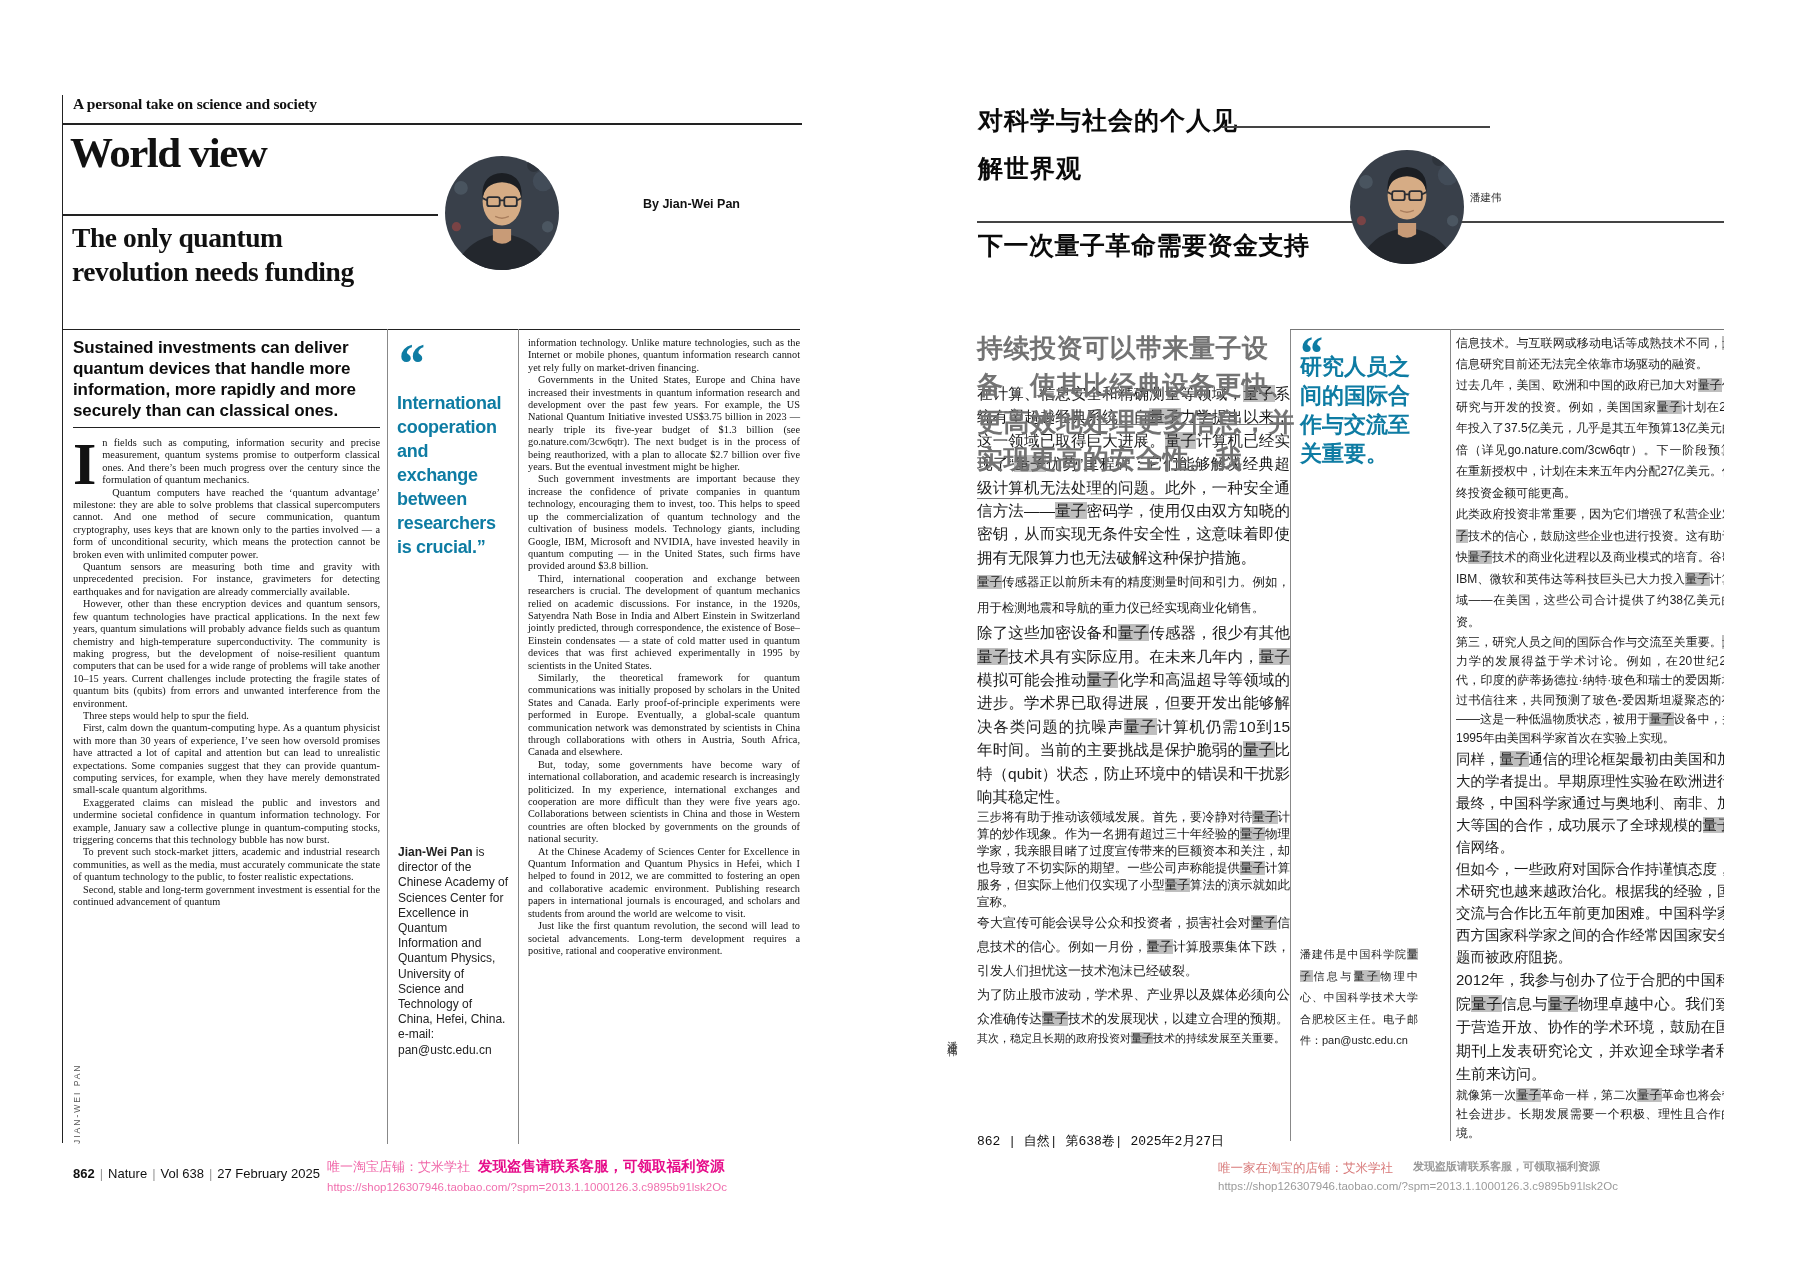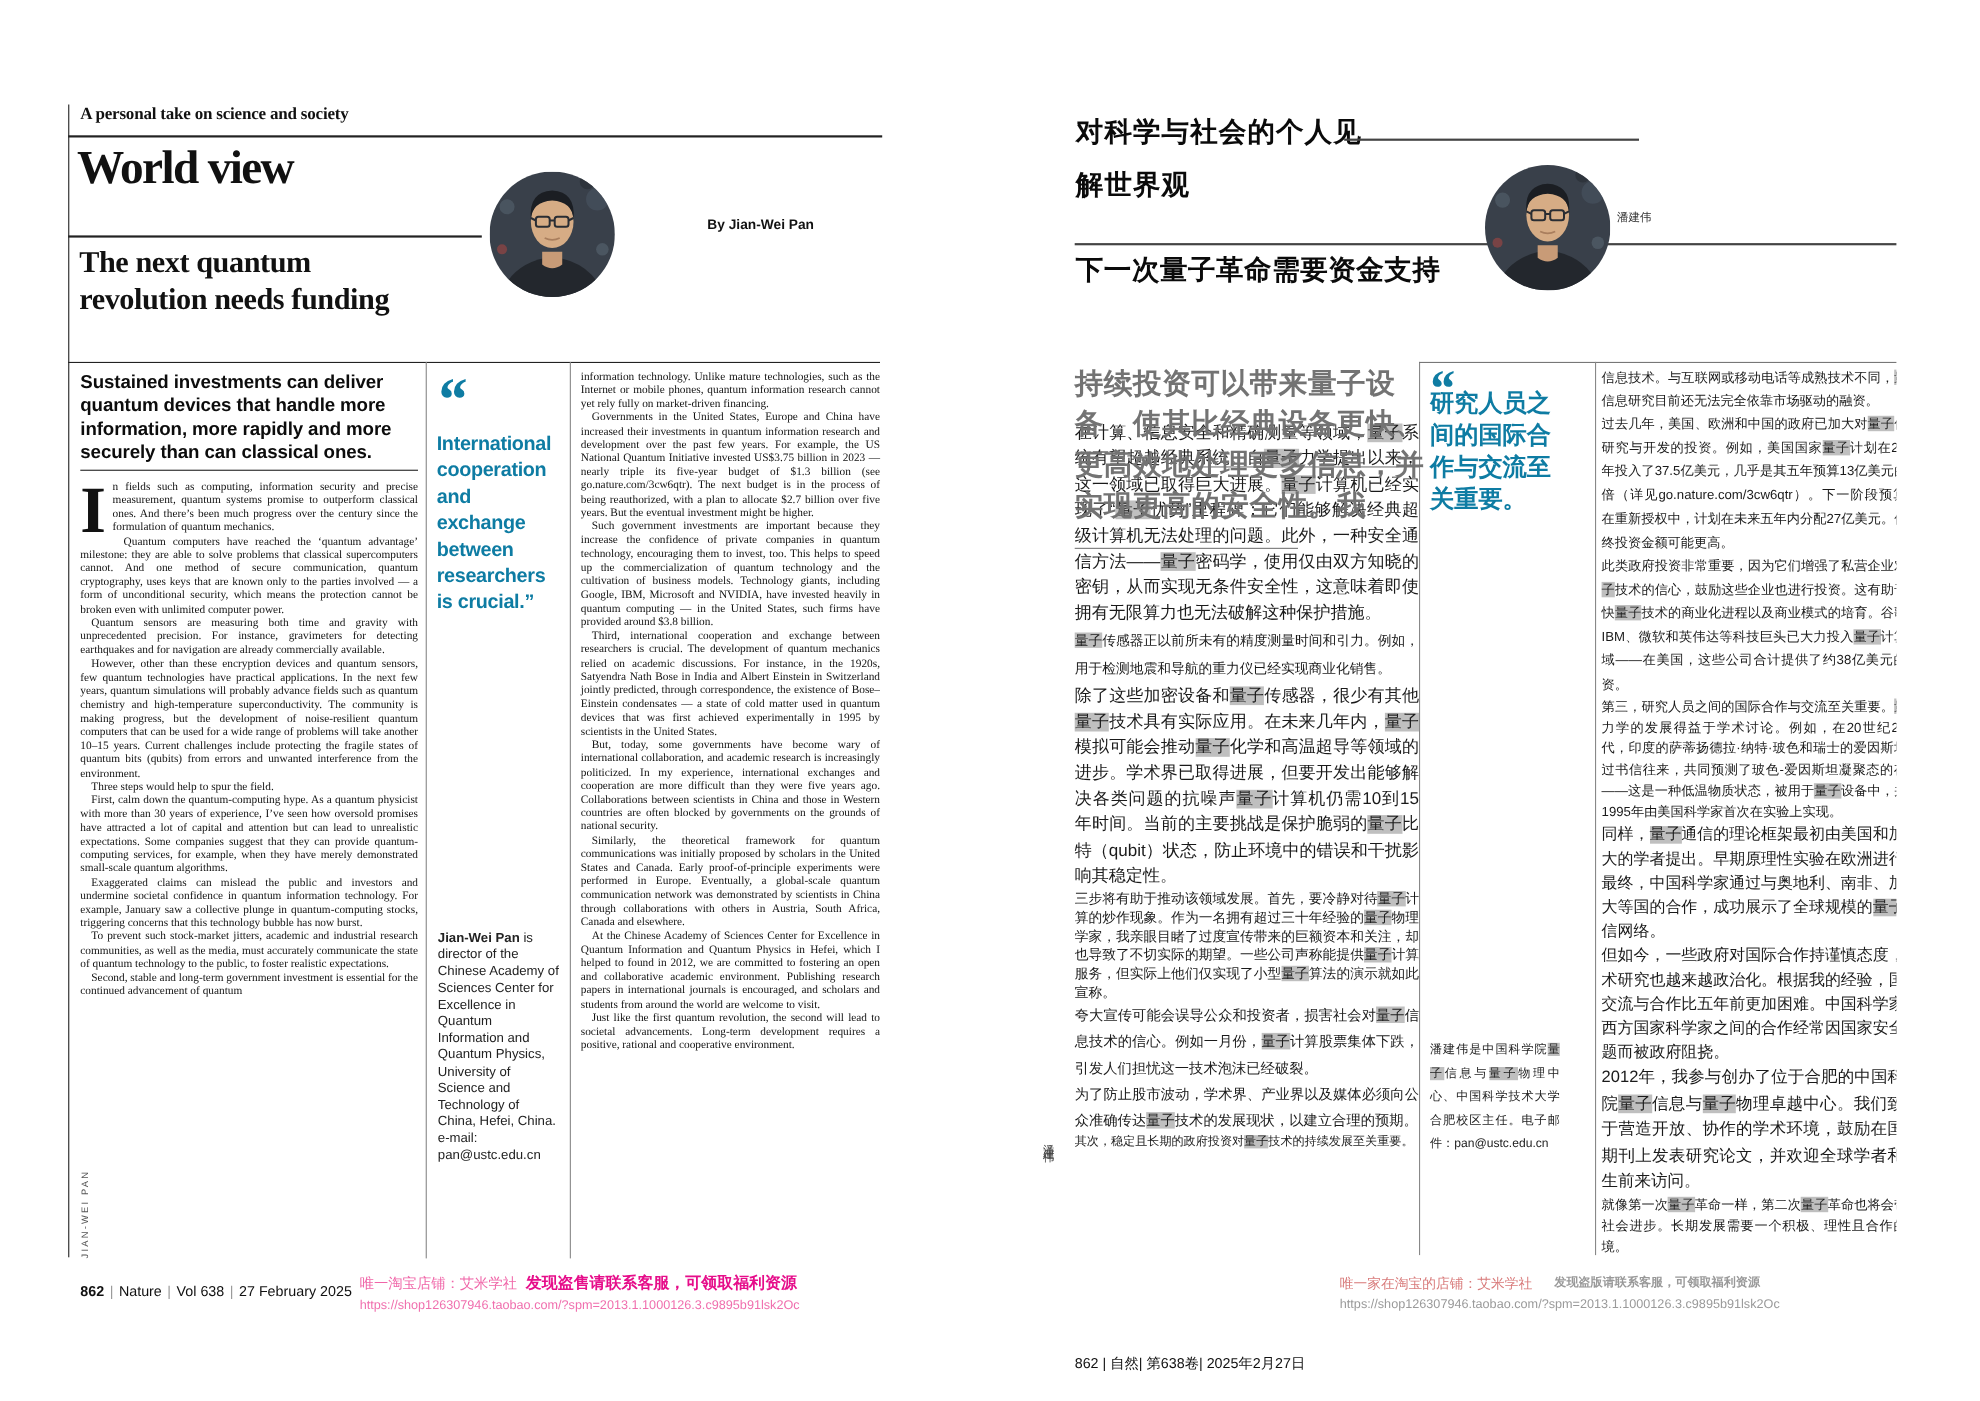--- a/index.html
+++ b/index.html
@@ -77,21 +77,21 @@
 <body>
 
 <div id="canvas">
 
   <div class="rule" style="left:62px;top:95px;width:1px;height:1048px;"></div>
   <div class="abs serif kicker">A personal take on science and society</div>
   <div class="rule" style="left:62px;top:123px;width:740px;height:2px;"></div>
   <div class="abs serif masthead">World view</div>
   <div class="rule" style="left:62px;top:214px;width:376px;height:2px;"></div>
   <div class="abs serif headline-en">
-    <div>The next quantum</div>
+    <div>The only quantum</div>
     <div>revolution needs funding</div>
   </div>
 
   <div class="abs photo" style="left:445px;top:156px;width:114px;height:114px;">
     <svg viewBox="0 0 100 100" width="114" height="114">
       <rect width="100" height="100" fill="#39404a"></rect>
       <circle cx="14" cy="28" r="6" fill="#55626e" opacity="0.6"></circle>
       <circle cx="86" cy="22" r="9" fill="#4a5664" opacity="0.55"></circle>
       <circle cx="90" cy="62" r="5" fill="#5d6b78" opacity="0.5"></circle>
       <circle cx="10" cy="62" r="4" fill="#8a4343" opacity="0.8"></circle>
@@ -132,22 +132,22 @@
   <div class="abs sans bio-en">
     <b>Jian-Wei Pan</b><span> is director of the Chinese Academy of Sciences Center for Excellence in Quantum Information and Quantum Physics, University of Science and Technology of China, Hefei, China. e-mail: pan@ustc.edu.cn</span>
   </div>
   <div class="rule" style="left:518px;top:329px;width:1px;height:815px;background:#888;"></div>
 
   <div class="abs serif ebody" style="left:528px;top:337px;width:272px;">
     <p class="ni">information technology. Unlike mature technologies, such as the Internet or mobile phones, quantum information research cannot yet rely fully on market-driven financing.</p>
     <p>Governments in the United States, Europe and China have increased their investments in quantum information research and development over the past few years. For example, the US National Quantum Initiative invested US$3.75 billion in 2023 — nearly triple its five-year budget of $1.3 billion (see go.nature.com/3cw6qtr). The next budget is in the process of being reauthorized, with a plan to allocate $2.7 billion over five years. But the eventual investment might be higher.</p>
     <p>Such government investments are important because they increase the confidence of private companies in quantum technology, encouraging them to invest, too. This helps to speed up the commercialization of quantum technology and the cultivation of business models. Technology giants, including Google, IBM, Microsoft and NVIDIA, have invested heavily in quantum computing — in the United States, such firms have provided around $3.8 billion.</p>
     <p>Third, international cooperation and exchange between researchers is crucial. The development of quantum mechanics relied on academic discussions. For instance, in the 1920s, Satyendra Nath Bose in India and Albert Einstein in Switzerland jointly predicted, through correspondence, the existence of Bose–Einstein condensates — a state of cold matter used in quantum devices that was first achieved experimentally in 1995 by scientists in the United States.</p>
+    <p>Similarly, the theoretical framework for quantum communications was initially proposed by scholars in the United States and Canada. Early proof-of-principle experiments were performed in Europe. Eventually, a global-scale quantum communication network was demonstrated by scientists in China through collaborations with others in Austria, South Africa, Canada and elsewhere.</p>
     <p>But, today, some governments have become wary of international collaboration, and academic research is increasingly politicized. In my experience, international exchanges and cooperation are more difficult than they were five years ago. Collaborations between scientists in China and those in Western countries are often blocked by governments on the grounds of national security.</p>
-    <p>Similarly, the theoretical framework for quantum communications was initially proposed by scholars in the United States and Canada. Early proof-of-principle experiments were performed in Europe. Eventually, a global-scale quantum communication network was demonstrated by scientists in China through collaborations with others in Austria, South Africa, Canada and elsewhere.</p>
     <p>At the Chinese Academy of Sciences Center for Excellence in Quantum Information and Quantum Physics in Hefei, which I helped to found in 2012, we are committed to fostering an open and collaborative academic environment. Publishing research papers in international journals is encouraged, and scholars and students from around the world are welcome to visit.</p>
     <p>Just like the first quantum revolution, the second will lead to societal advancements. Long-term development requires a positive, rational and cooperative environment.</p>
   </div>
 
   <div class="abs sans vcredit" style="left:72px;top:1052px;height:92px;">JIAN-WEI PAN</div>
 
   <div class="abs sans folio" style="left:73px;top:1166px;">
     <b>862</b><span class="pipe">|</span><span>Nature</span><span class="pipe">|</span><span>Vol 638</span><span class="pipe">|</span><span>27 February 2025</span>
   </div>
   <div class="abs sans" style="left:327px;top:1157px;font-size:13px;">
@@ -212,19 +212,19 @@
     <p class="rq3">此类政府投资非常重要，因为它们增强了私营企业对<span class="hl">量子</span>技术的信心，鼓励这些企业也进行投资。这有助于加快<span class="hl">量子</span>技术的商业化进程以及商业模式的培育。谷歌、IBM、微软和英伟达等科技巨头已大力投入<span class="hl">量子</span>计算领域——在美国，这些公司合计提供了约38亿美元的投资。</p>
     <p class="rq4">第三，研究人员之间的国际合作与交流至关重要。<span class="hl">量子</span>力学的发展得益于学术讨论。例如，在20世纪20年代，印度的萨蒂扬德拉·纳特·玻色和瑞士的爱因斯坦通过书信往来，共同预测了玻色-爱因斯坦凝聚态的存在——这是一种低温物质状态，被用于<span class="hl">量子</span>设备中，并于1995年由美国科学家首次在实验上实现。</p>
     <p class="rq5">同样，<span class="hl">量子</span>通信的理论框架最初由美国和加拿大的学者提出。早期原理性实验在欧洲进行。最终，中国科学家通过与奥地利、南非、加拿大等国的合作，成功展示了全球规模的<span class="hl">量子</span>通信网络。</p>
     <p class="rq6">但如今，一些政府对国际合作持谨慎态度，学术研究也越来越政治化。根据我的经验，国际交流与合作比五年前更加困难。中国科学家与西方国家科学家之间的合作经常因国家安全问题而被政府阻挠。</p>
     <p class="rq7">2012年，我参与创办了位于合肥的中国科学院<span class="hl">量子</span>信息与<span class="hl">量子</span>物理卓越中心。我们致力于营造开放、协作的学术环境，鼓励在国际期刊上发表研究论文，并欢迎全球学者和学生前来访问。</p>
     <p class="rq8">就像第一次<span class="hl">量子</span>革命一样，第二次<span class="hl">量子</span>革命也将会带来社会进步。长期发展需要一个积极、理性且合作的环境。</p>
   </div>
 
   <div class="abs vcredit-cn" style="left:946px;top:1032px;height:70px;">潘建伟</div>
 
-  <div class="abs folio-cn" style="left:977px;top:1231px;">862 | 自然| 第638卷| 2025年2月27日</div>
+  <div class="abs folio-cn" style="left:977px;top:1132px;font-family:Liberation Mono, monospace;">862 | 自然| 第638卷| 2025年2月27日</div>
   <div class="abs" style="left:1218px;top:1158px;">
     <span class="wm-red">唯一家在淘宝的店铺：艾米学社</span><span class="wm-gray">发现盗版请联系客服，可领取福利资源</span>
   </div>
   <div class="abs wm-url-gray" style="left:1218px;top:1180px;">https://shop126307946.taobao.com/?spm=2013.1.1000126.3.c9895b91lsk2Oc</div>
 
 </div>
 
 </body></html>

